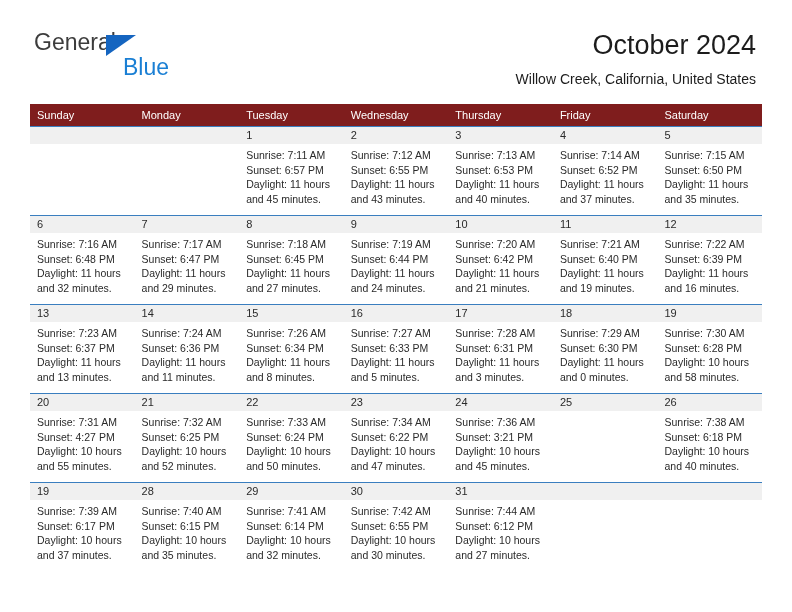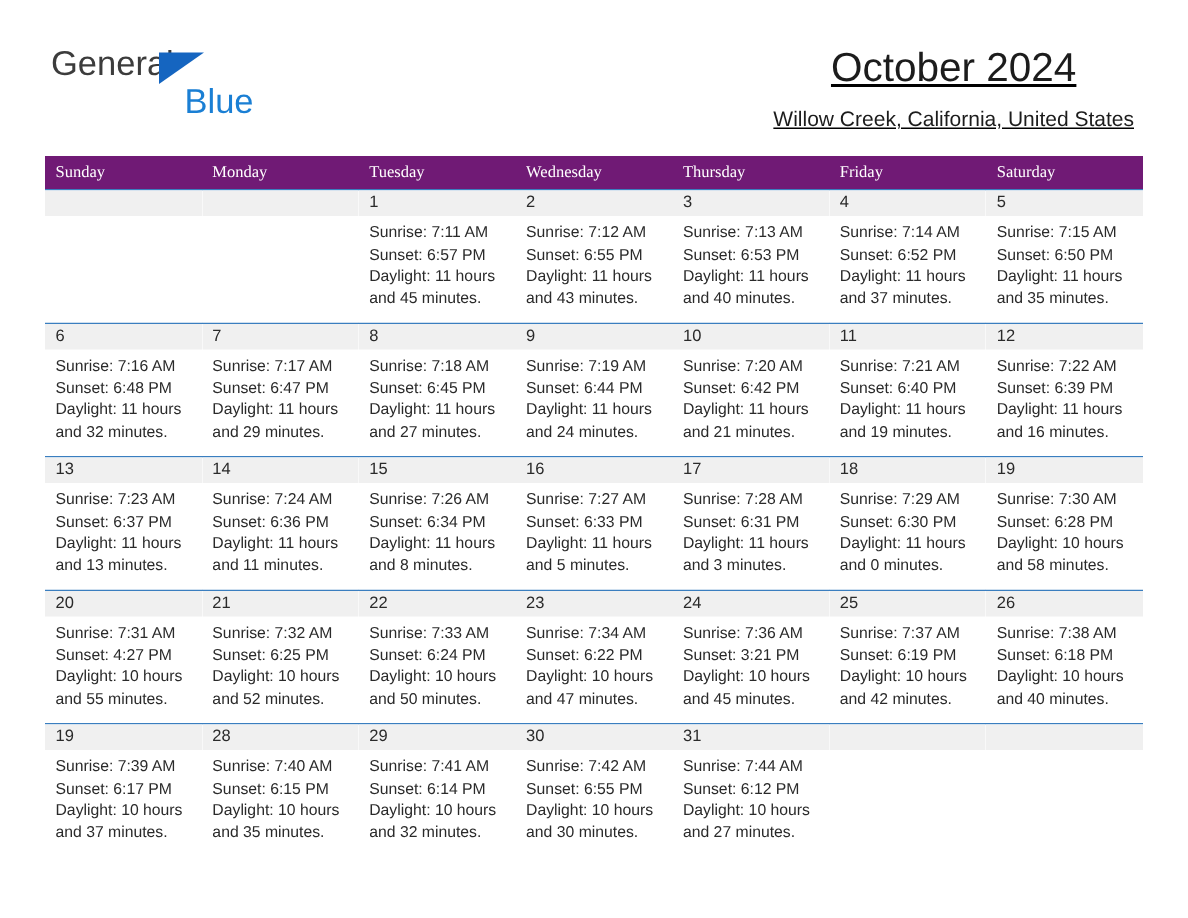--- a/index.html
+++ b/index.html
@@ -61,22 +61,21 @@
     font-size: 23px;
     color: #1a7fd4;
     line-height: 25px;
     font-family: "Liberation Sans", sans-serif;
     margin-left: 32px;
   }
   .title-block {
     position: absolute;
     right: 36px;
     top: 28px;
-    text-align: center;
-    text-decoration: underline;
+    text-align: right;
   }
   .cal-title {
     font-size: 27px;
     color: #1c1c1c;
     line-height: 34px;
     font-weight: normal;
     white-space: nowrap;
   }
   .cal-subtitle {
     font-size: 14px;
@@ -88,23 +87,22 @@
 
   
   .calendar {
     position: absolute;
     left: 30px;
     top: 104px;
     width: 732px;
   }
   .weekdays {
     display: flex;
-    background: #701a75;
+    background: #7f1d1d;
     height: 22px;
-    font-family: Liberation Serif, serif;
   }
   .weekday {
     flex: 1 1 0;
     color: #ffffff;
     font-size: 11px;
     line-height: 22px;
     padding-left: 7px;
     box-sizing: border-box;
     white-space: nowrap;
   }
@@ -390,25 +388,20 @@
       <div class="daycell">
         <div class="daynum-band">24</div>
         <div class="details">
           <div>Sunrise: 7:36 AM</div>
           <div>Sunset: 3:21 PM</div>
           <div class="daylight">Daylight: 10 hours and 45 minutes.</div>
         </div>
       </div>
       <div class="daycell">
         <div class="daynum-band">25</div>
-        <div class="details">
-          <div>Sunrise: 7:37 AM</div>
-          <div>Sunset: 6:19 PM</div>
-          <div class="daylight">Daylight: 10 hours and 42 minutes.</div>
-        </div>
       </div>
       <div class="daycell">
         <div class="daynum-band">26</div>
         <div class="details">
           <div>Sunrise: 7:38 AM</div>
           <div>Sunset: 6:18 PM</div>
           <div class="daylight">Daylight: 10 hours and 40 minutes.</div>
         </div>
       </div>
     </div>

